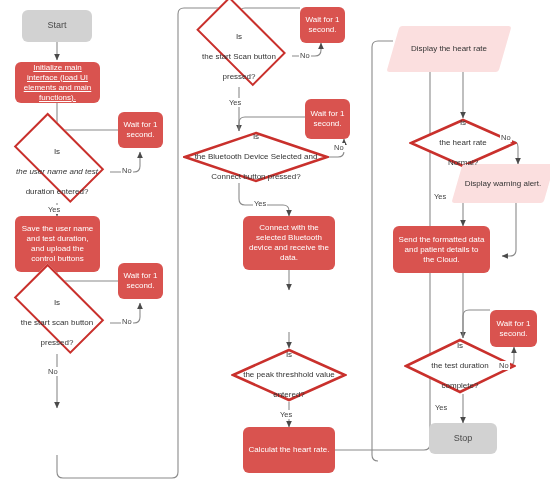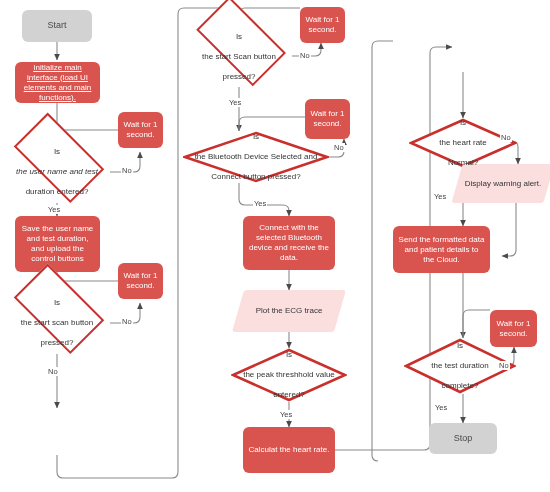--- a/index.html
+++ b/index.html
@@ -152,40 +152,40 @@
       <span>Is</span><br>
       <span>the Bluetooth Device Selected and</span><br>
       <span>Connect button pressed?</span>
     </span>
   </div>
 
   <div class="node process" style="left:243px;top:216px;width:92px;height:54px;">
     <span>Connect with the selected Bluetooth device and receive the data.</span>
   </div>
 
-  <div class="node io" style="left:238px;top:290px;width:102px;height:42px;">
-    <div class="shape"></div>
-    <span>Plot the ECG trace</span>
-  </div>
 
   <div class="node diamond" style="left:231px;top:348px;width:116px;height:54px;">
     <svg style="position:absolute;left:0;top:0;width:100%;height:100%;" viewBox="0 0 116 54" preserveAspectRatio="none">
       <polygon points="58,2 114,27 58,52 2,27" fill="#ffffff" stroke="#c9302c" stroke-width="2.6"></polygon>
     </svg>
     <span style="position:relative;z-index:3;">
       <span>Is</span><br>
       <span>the peak threshhold value</span><br>
       <span>entered?</span>
     </span>
   </div>
 
   <div class="node process" style="left:243px;top:427px;width:92px;height:46px;">
     <span>Calculat the heart rate.</span>
   </div>
 
+  <div class="node io" style="left:393px;top:26px;width:112px;height:46px;">
+    <div class="shape"></div>
+    <span>Display the heart rate</span>
+  </div>
 
   <div class="node diamond" style="left:409px;top:118px;width:108px;height:50px;">
     <svg style="position:absolute;left:0;top:0;width:100%;height:100%;" viewBox="0 0 108 50" preserveAspectRatio="none">
       <polygon points="54,2 106,25 54,48 2,25" fill="#ffffff" stroke="#c9302c" stroke-width="2.6"></polygon>
     </svg>
     <span style="position:relative;z-index:3;">
       <span>Is</span><br>
       <span>the heart rate</span><br>
       <span>Normal?</span>
     </span>

